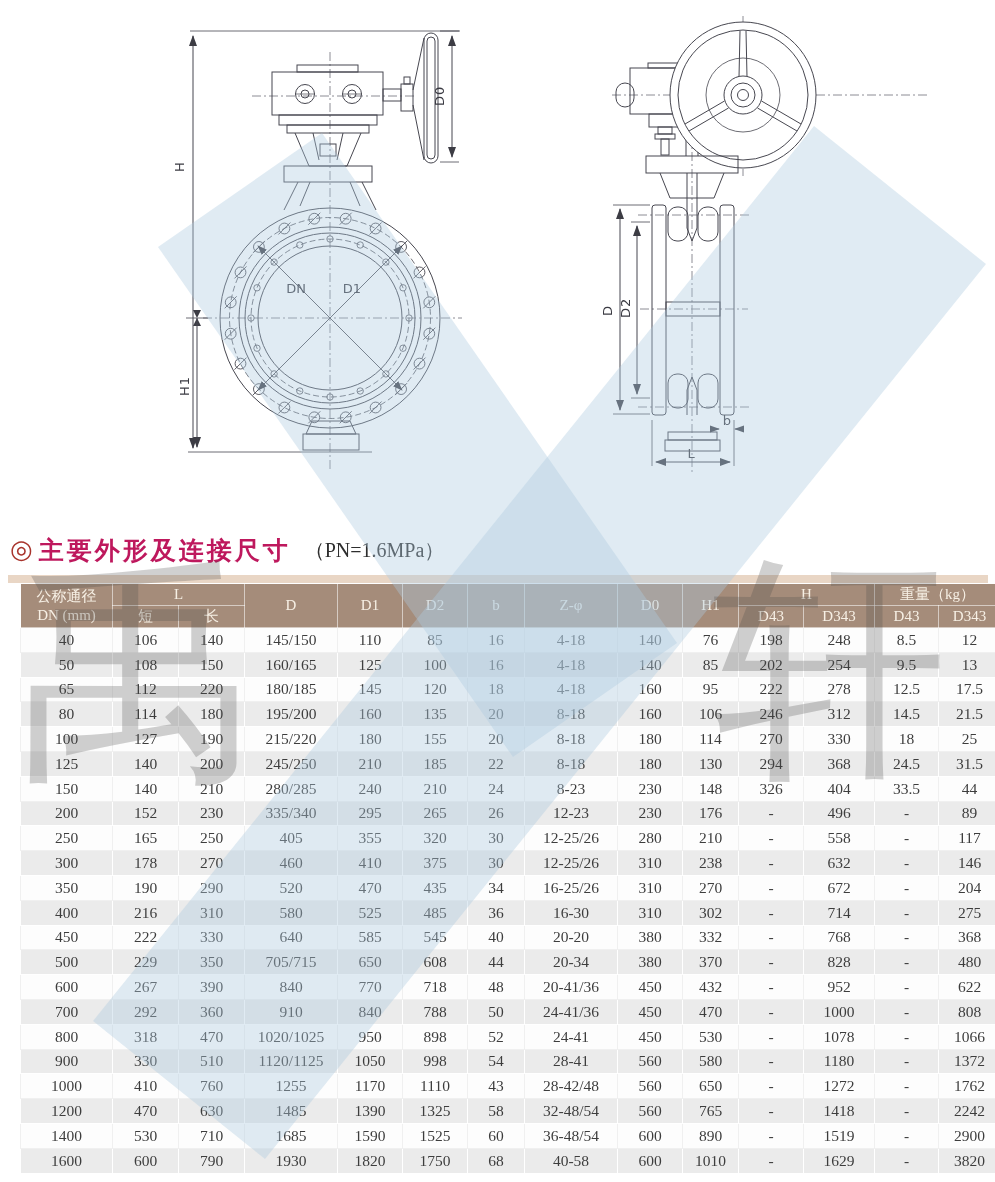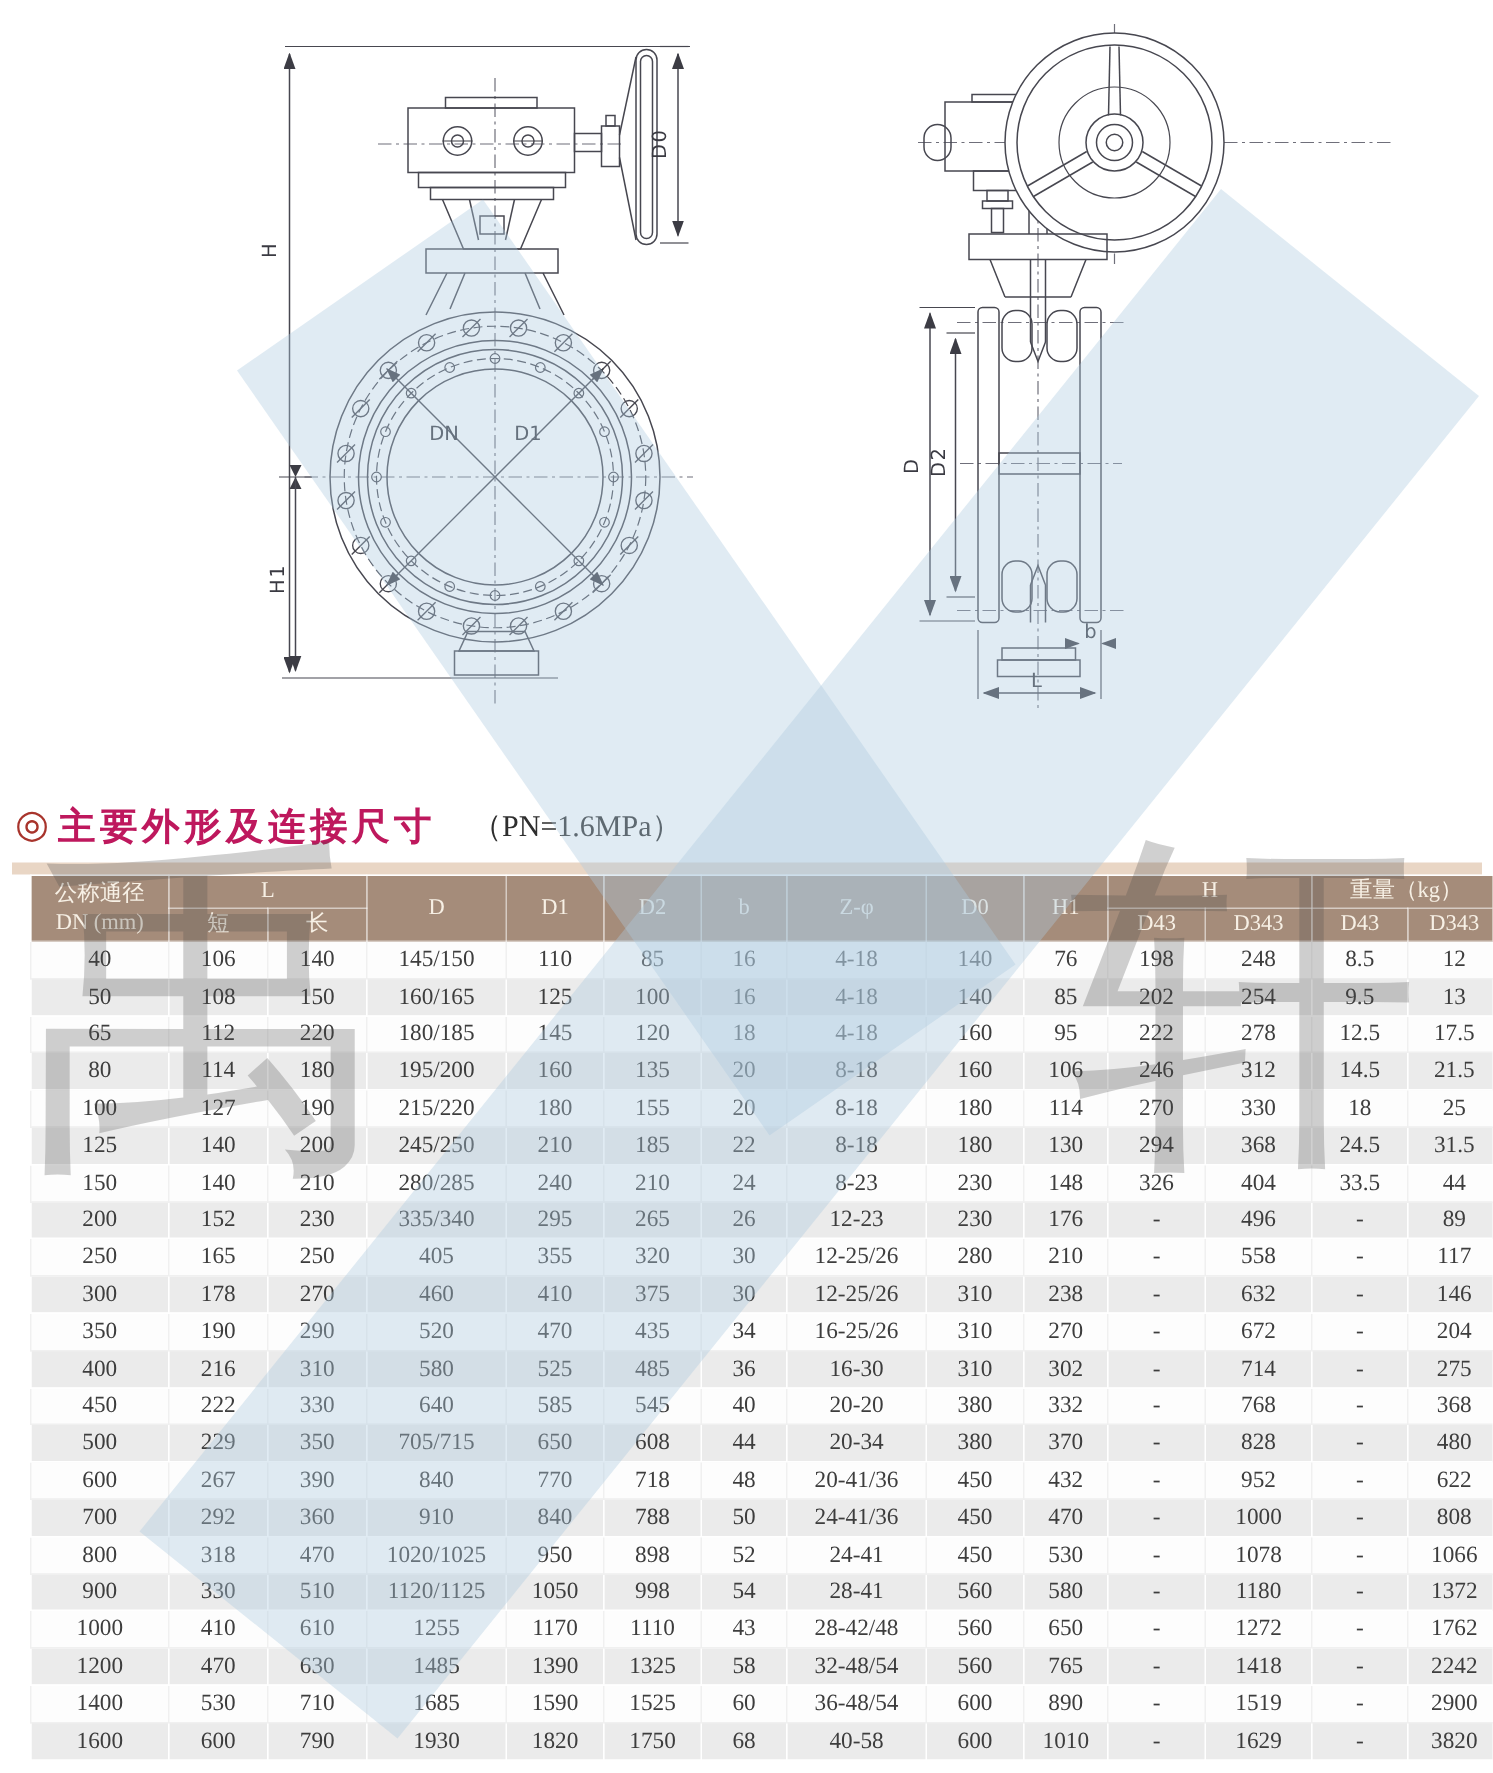--- a/index.html
+++ b/index.html
@@ -11,21 +11,21 @@
   .drawings{position:absolute;left:0;top:0;width:995px;height:535px;}
   .drawings text{font-family:"DejaVu Sans", sans-serif;font-size:13px;fill:#3a3a42;}
   .drawings .dimlabel{letter-spacing:1px;}
   
   .title-row{
     position:absolute;left:10px;top:531px;height:38px;display:flex;align-items:center;
     font-family:"Liberation Serif", serif;color:#2e2e2e;white-space:nowrap;
   }
   .title-bullet{color:#a8342c;font-size:26px;margin-right:6px;line-height:1;}
   .title-text{font-size:25px;font-weight:bold;letter-spacing:3px;color:#be185d;}
-  .title-note{font-size:20px;margin-left:24px;color:#2e2e2e;}
+  .title-note{font-size:20px;margin-left:14px;color:#2e2e2e;}
   
   .table-strip{position:absolute;left:8px;top:575px;width:980px;height:8px;background:#e9d6c5;}
   table.dim{
     position:absolute;left:20px;top:583px;width:980px;border-collapse:collapse;table-layout:fixed;
   }
   table.dim th{
     background:#a58c7a;color:#f7f0e5;font-weight:normal;font-size:15px;
     border:1px solid rgba(255,255,255,0.55);height:21px;padding:0;line-height:1.25;
   }
   table.dim td{
@@ -590,21 +590,21 @@
         <td>560</td>
         <td>580</td>
         <td>-</td>
         <td>1180</td>
         <td>-</td>
         <td>1372</td>
       </tr>
       <tr>
         <td>1000</td>
         <td>410</td>
-        <td>610</td>
+        <td>760</td>
         <td>1255</td>
         <td>1170</td>
         <td>1110</td>
         <td>43</td>
         <td>28-42/48</td>
         <td>560</td>
         <td>650</td>
         <td>-</td>
         <td>1272</td>
         <td>-</td>

